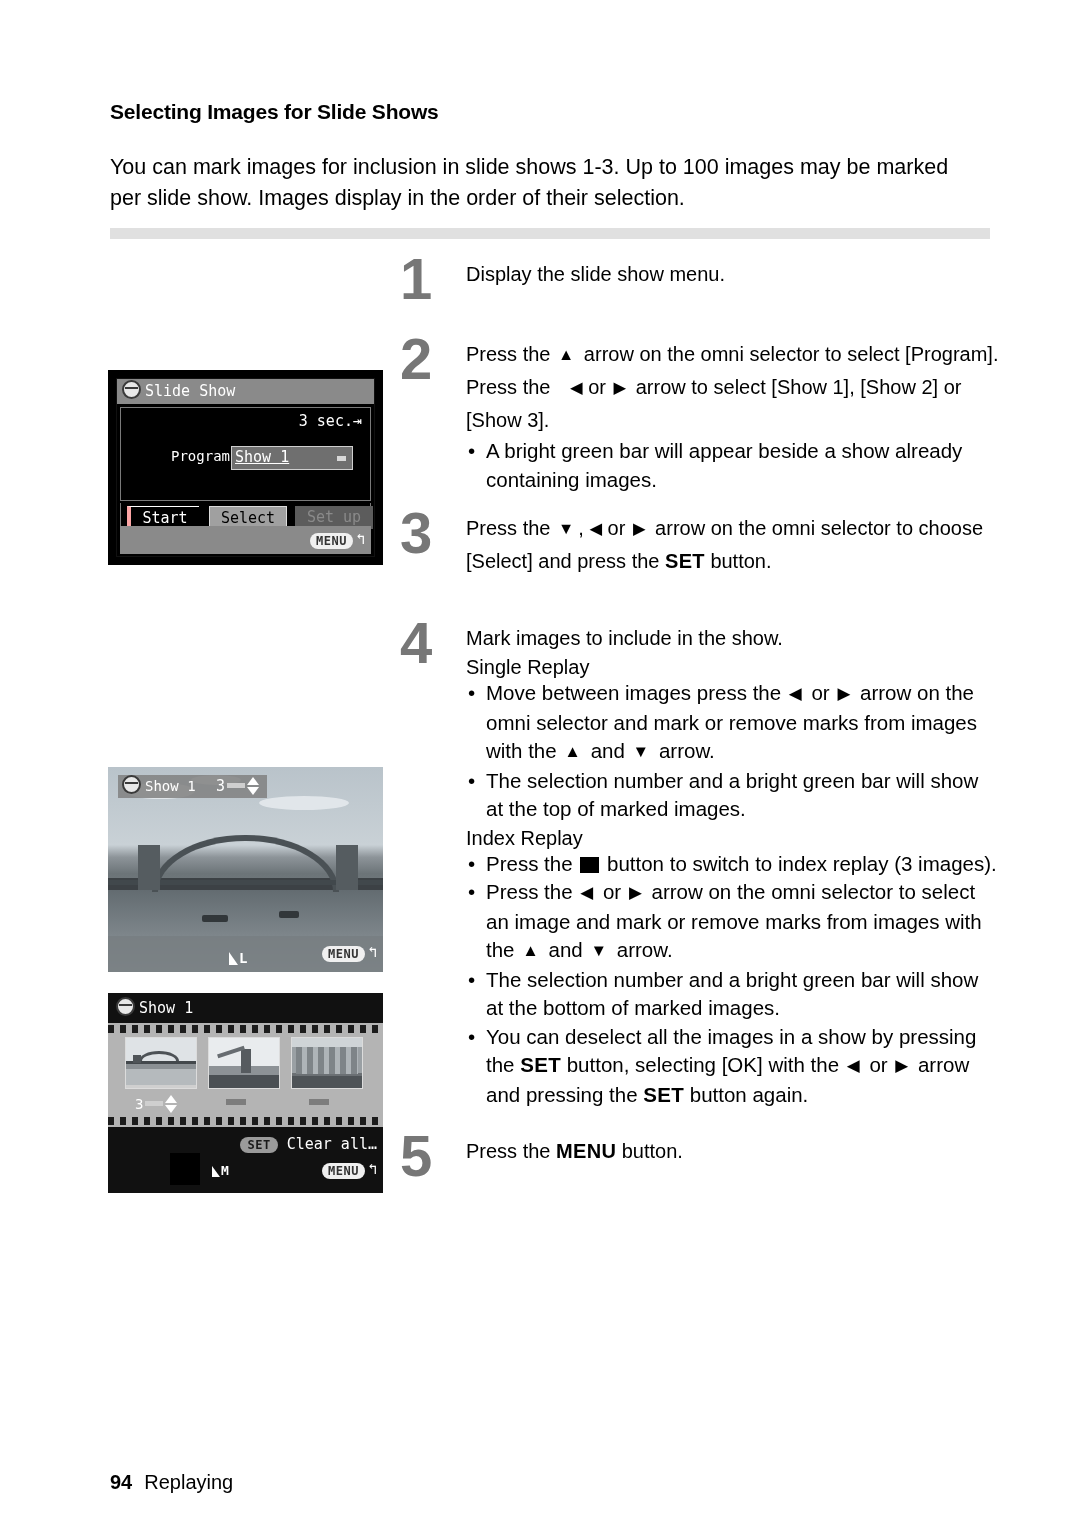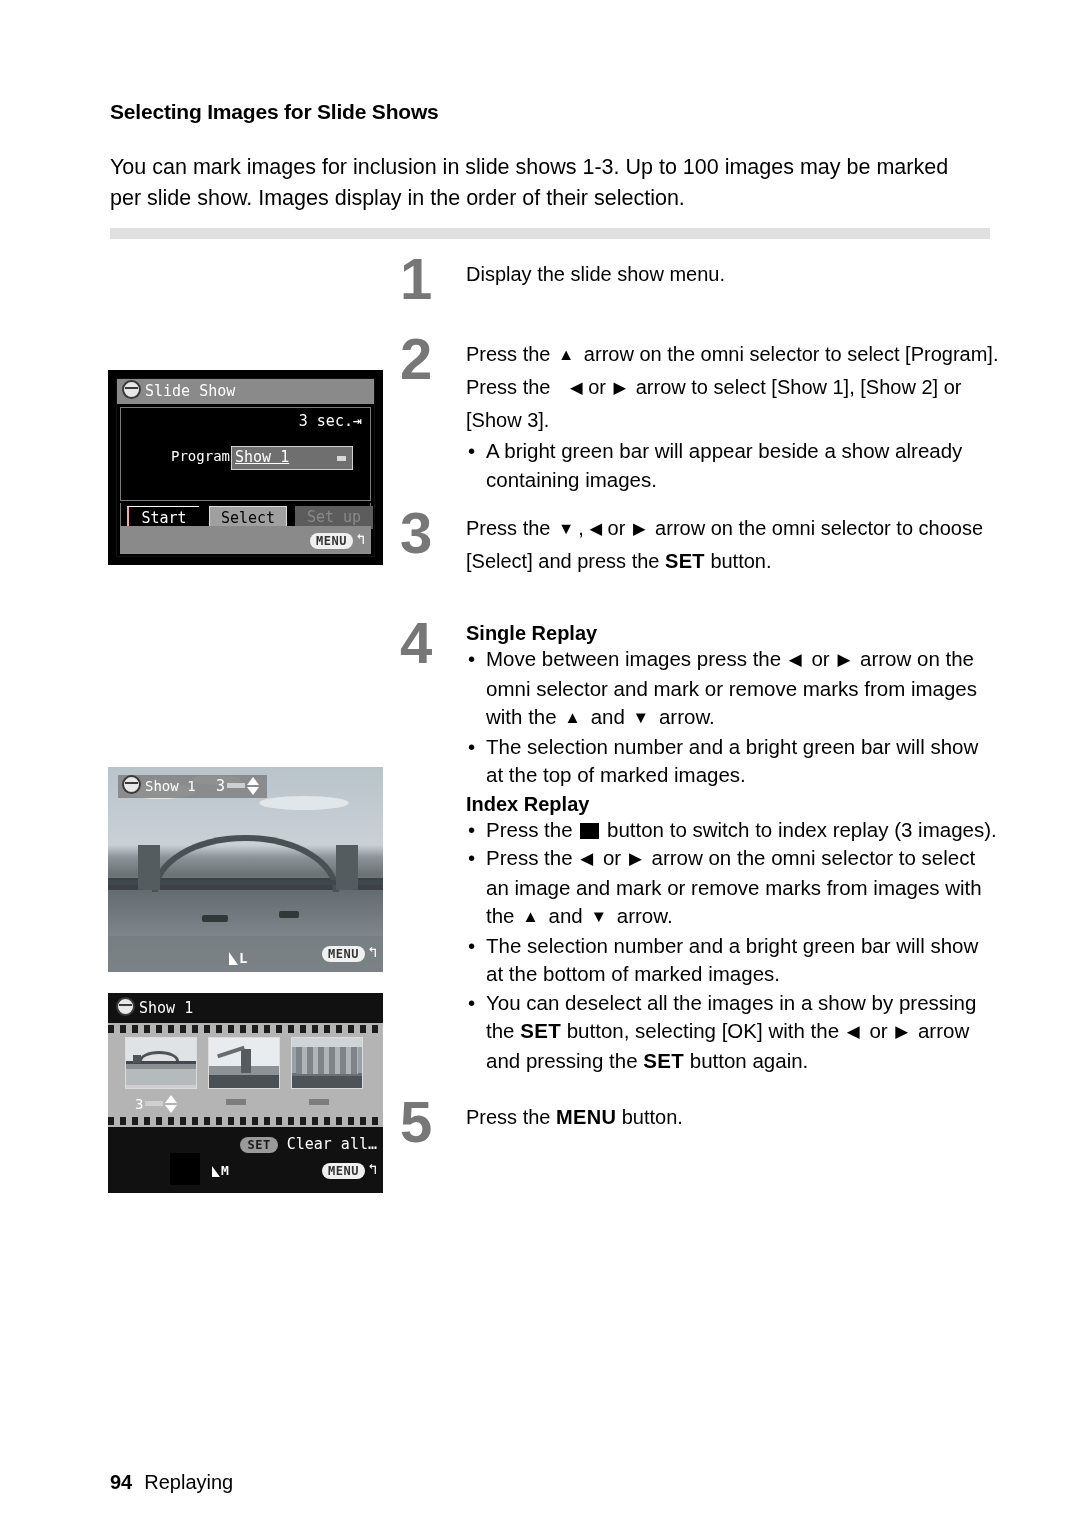--- a/index.html
+++ b/index.html
@@ -69,21 +69,21 @@
   .step-title {
     font-size: 20px;
     line-height: 33px;
     font-weight: normal;
   }
   .step-title .ind {
     padding-left: 14px;
   }
   .sub-head {
     font-size: 20px;
-    font-weight: bold;
+    font-weight: normal;
     margin-top: 1px;
   }
   ul.bullets {
     list-style: none;
     margin: 0;
     padding: 0;
   }
   ul.bullets li {
     position: relative;
     padding-left: 20px;
@@ -214,21 +214,21 @@
   }
   .lcd-btn {
     position: absolute;
     top: 3px;
     height: 23px;
     line-height: 23px;
     text-align: center;
     font-size: 15px;
     box-sizing: border-box;
   }
-  .lcd-btn.start  { left: 6px;   width: 72px; color: #fff; background: #000; border-left: 2px solid #fca5a5; border-top: 1px solid #fff; text-align: center; }
+  .lcd-btn.start  { left: 6px;   width: 72px; color: #fff; background: #000; border-left: 4px solid #fca5a5; border-top: 1px solid #fff; text-align: center; }
   .lcd-btn.select { left: 88px;  width: 78px; color: #000000; background: #a0a0a0; border: 1px solid #dcdcdc; }
   .lcd-btn.setup  { left = 0; left: 174px; width: 78px; color: #8a8a8a; background: #5c5c5c; }
   .menu-footer {
     position: absolute;
     left: 3px; right: 3px; bottom: 2px;
     height: 28px;
     background: #8a8a8a;
   }
   .menu-pill {
     display: inline-block;
@@ -521,20 +521,21 @@
       <span>or</span>
       <span class="arr arr-pad">▶</span>
       <span>arrow on the omni selector to choose [Select] and press the</span>
       <b class="kw">SET</b>
       <span>button.</span>
     </div>
   </div>
 
   <div class="step">
     <div class="step-num">4</div>
+    <div class="step-title">Mark images to include in the show.</div>
     <div class="sub-head">Single Replay</div>
     <ul class="bullets">
       <li>
         <span>Move between images press the</span>
         <span class="arr arr-pad">◀</span>
         <span>or</span>
         <span class="arr arr-pad">▶</span>
         <span>arrow on the omni selector and mark or remove marks from images with the</span>
         <span class="arr arr-pad">▲</span>
         <span>and</span>

